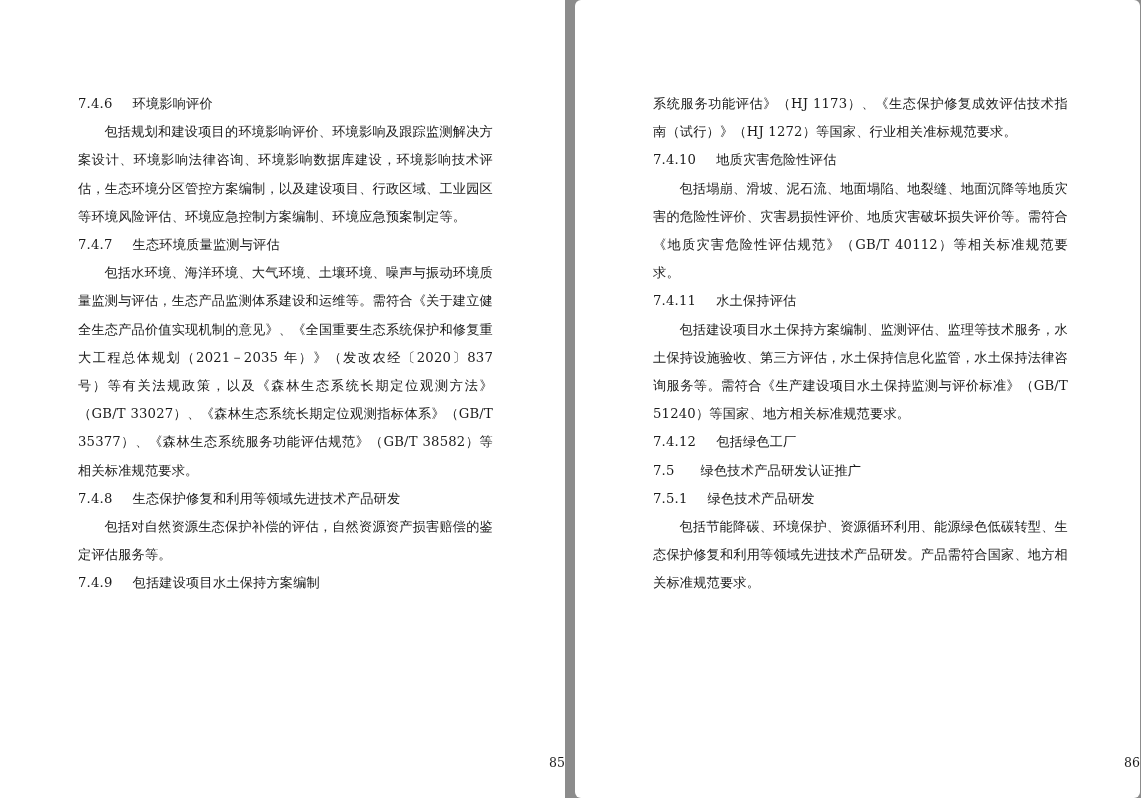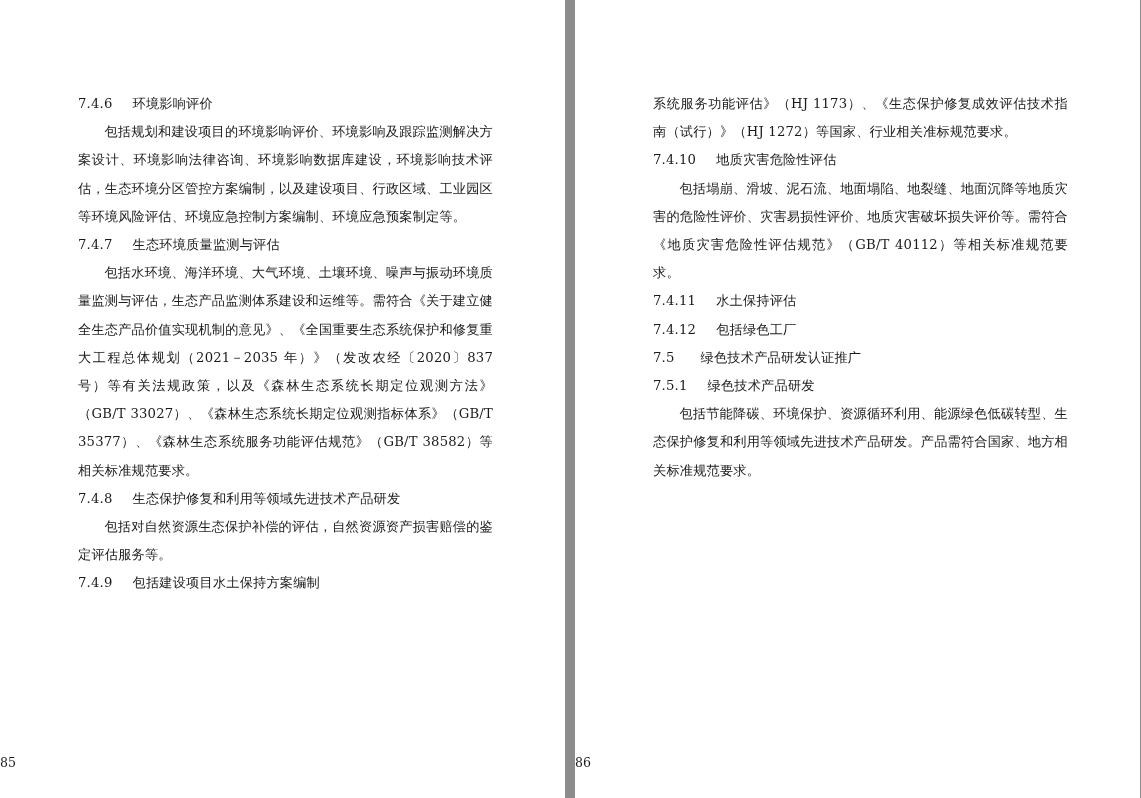--- a/index.html
+++ b/index.html
@@ -23,21 +23,21 @@
   }
   .page {
     position: relative;
     background: #ffffff;
     box-sizing: border-box;
     width: 565px;
     height: 798px;
     overflow: hidden;
   }
   .page-left  { margin-left: 0px; }
-  .page-right { margin-left: 0px; }
+  .page-right { margin-left: 0px; border-radius: 6px; }
 
   .page-body {
     position: absolute;
     left: 78px;
     right: 72px;
     top: 90px;
     bottom: 60px;
   }
   .page-right .page-body {
     left: 78px;
@@ -66,21 +66,21 @@
     display: inline-block;
   }
   p.body-para {
     text-indent: 2em;
   }
   .page-num {
     position: absolute;
     bottom: 28px;
     left: 0;
     right: 0;
-    text-align: left;
+    text-align: right;
     font-size: 12.5px;
     color: #1a1a1a;
     font-family: "DejaVu Serif", "Liberation Serif", serif;
   }
 </style>
 </head>
 <body>
 
 <div class="spread">
 
@@ -110,20 +110,21 @@
     <div class="page-body">
 
       <p>系统服务功能评估》（HJ 1173）、《生态保护修复成效评估技术指南（试行）》（HJ 1272）等国家、行业相关准标规范要求。</p>
 
       <p class="heading"><span class="num">7.4.10</span><span style="display:inline-block;width:20px"></span><span class="ttl">地质灾害危险性评估</span></p>
 
       <p class="body-para">包括塌崩、滑坡、泥石流、地面塌陷、地裂缝、地面沉降等地质灾害的危险性评价、灾害易损性评价、地质灾害破坏损失评价等。需符合《地质灾害危险性评估规范》（GB/T 40112）等相关标准规范要求。</p>
 
       <p class="heading"><span class="num">7.4.11</span><span style="display:inline-block;width:20px"></span><span class="ttl">水土保持评估</span></p>
 
+      <p class="body-para">包括建设项目水土保持方案编制、监测评估、监理等技术服务，水土保持设施验收、第三方评估，水土保持信息化监管，水土保持法律咨询服务等。需符合《生产建设项目水土保持监测与评价标准》（GB/T 51240）等国家、地方相关标准规范要求。</p>
 
       <p class="heading"><span class="num">7.4.12</span><span style="display:inline-block;width:20px"></span><span class="ttl">包括绿色工厂</span></p>
 
 
       <p class="heading"><span class="num">7.5</span><span style="display:inline-block;width:26px"></span><span class="ttl">绿色技术产品研发认证推广</span></p>
 
       <p class="heading"><span class="num">7.5.1</span><span style="display:inline-block;width:20px"></span><span class="ttl">绿色技术产品研发</span></p>
 
       <p class="body-para">包括节能降碳、环境保护、资源循环利用、能源绿色低碳转型、生态保护修复和利用等领域先进技术产品研发。产品需符合国家、地方相关标准规范要求。</p>
 

